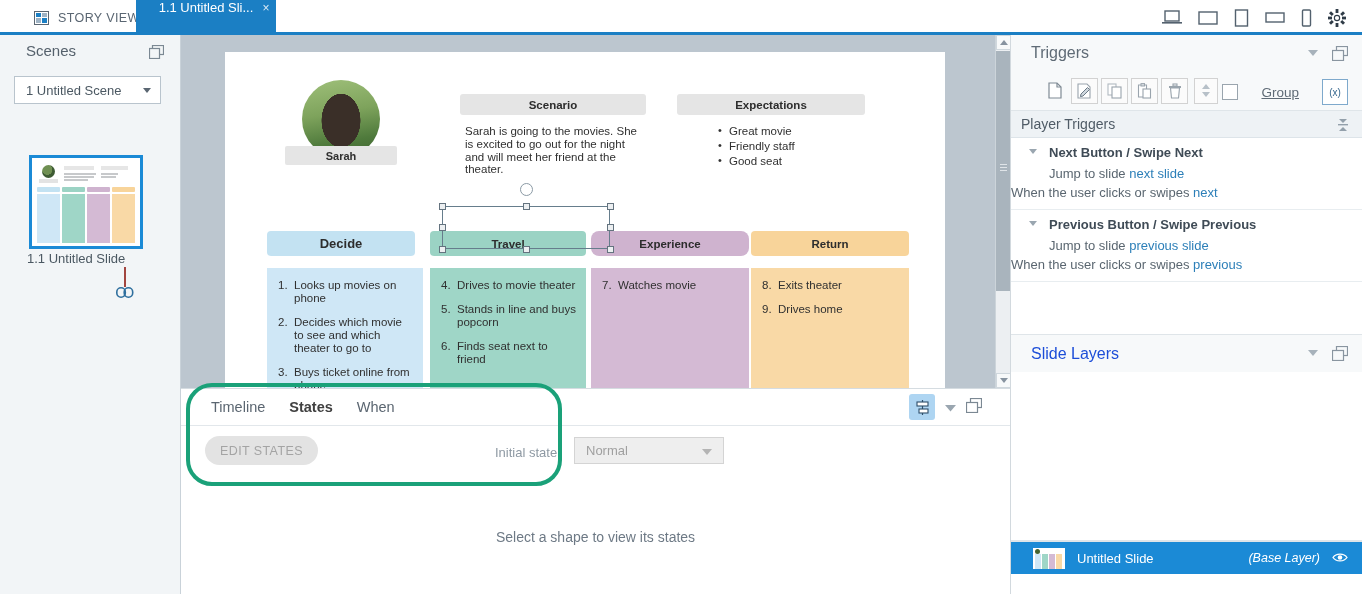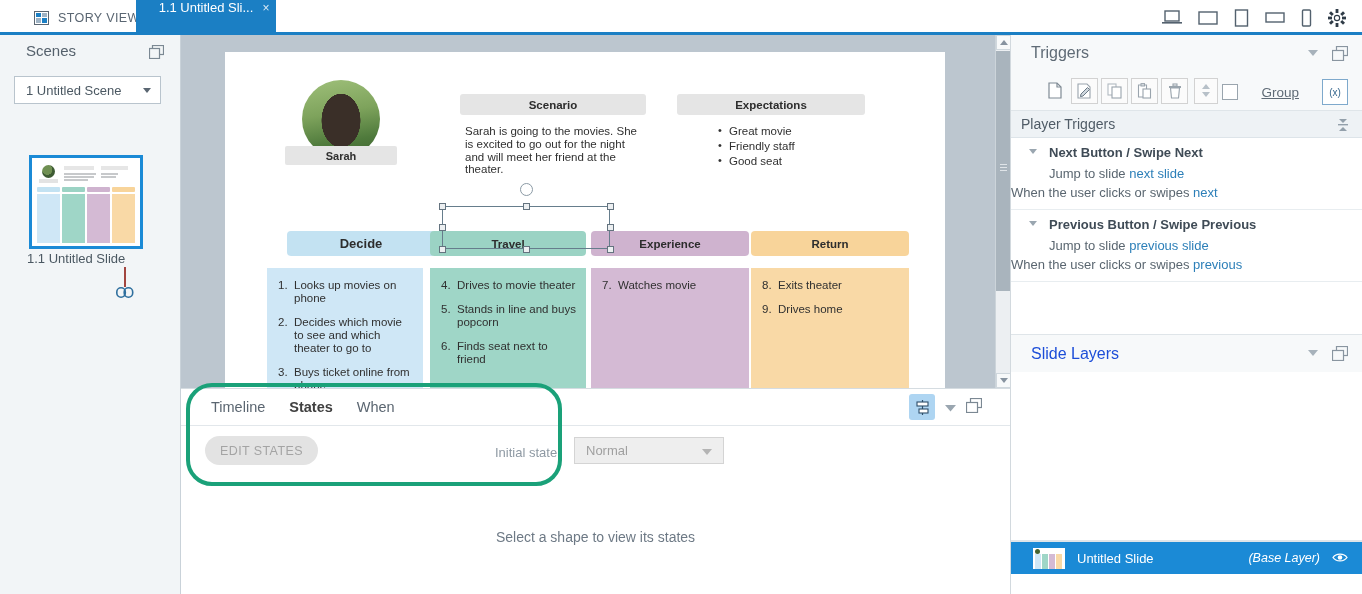--- a/index.html
+++ b/index.html
@@ -444,23 +444,23 @@
 
     <div class="hdr-grey" style="left:452px;top:42px;width:188px;">Expectations</div>
     <div class="body-text" style="left:490px;top:73px;width:170px;">
       <ul>
         <li>Great movie</li>
         <li>Friendly staff</li>
         <li>Good seat</li>
       </ul>
     </div>
 
-    <div class="col-hdr" style="left:42px;width:148px;background:#c3e2f2;font-size:13px;margin-left:20px;">Decide</div>
+    <div class="col-hdr" style="left:42px;width:148px;background:#c3e2f2;font-size:13px;">Decide</div>
     <div class="col-hdr" style="left:205px;width:156px;background:#9bd3c4;">Travel</div>
-    <div class="col-hdr" style="left:366px;width:158px;background:#cfb3cf;">Experience</div>
+    <div class="col-hdr" style="left:366px;width:158px;background:#cfb3cf;border-radius:8px;">Experience</div>
     <div class="col-hdr" style="left:526px;width:158px;background:#f8d49a;">Return</div>
 
     <div class="col-body" style="left:42px;width:156px;background:#cfe7f6;">
       <div class="itm">
           <span class="num">1.</span>
           <span>Looks up movies on phone</span>
         </div>
       <div class="itm">
           <span class="num">2.</span>
           <span>Decides which movie to see and which theater to go to</span>

